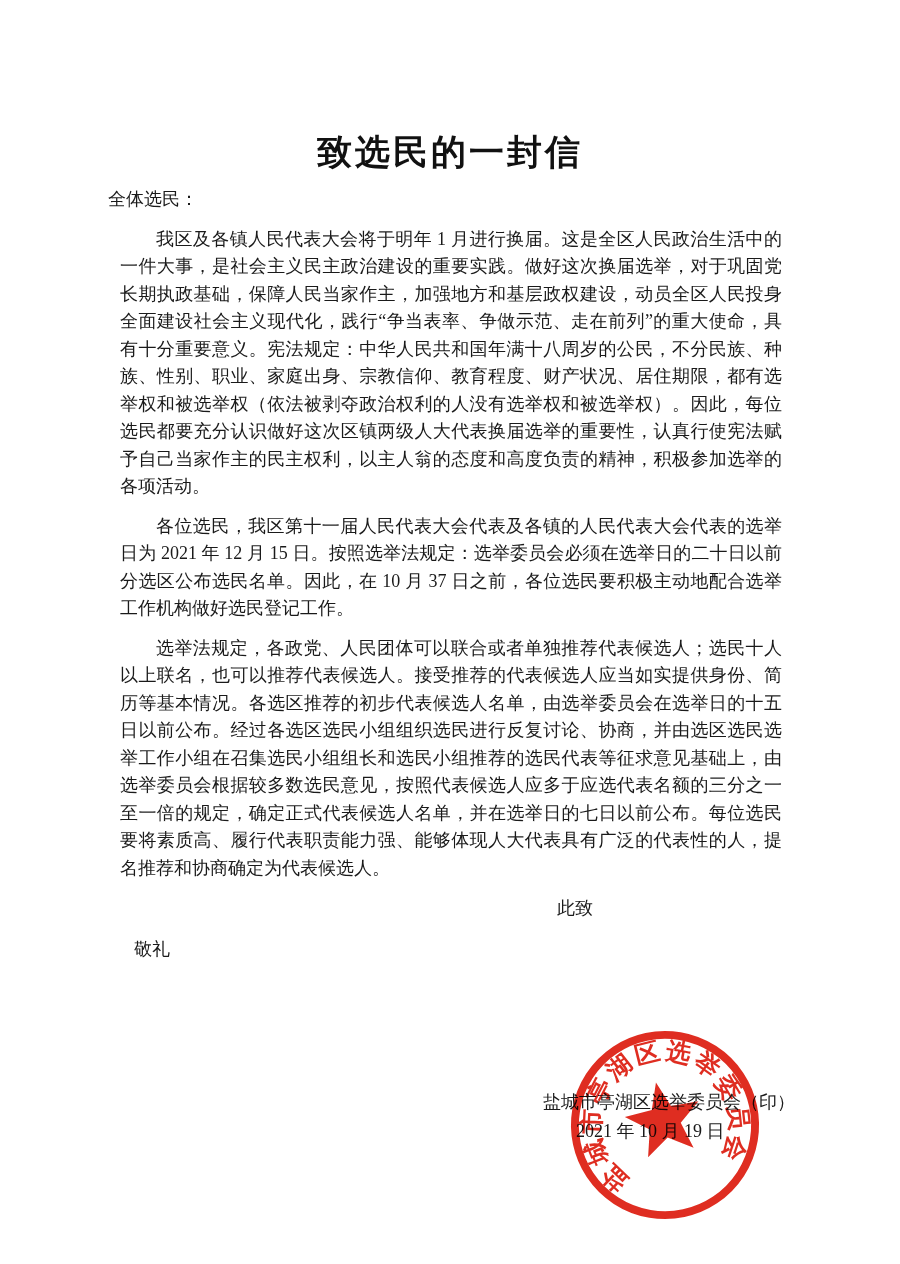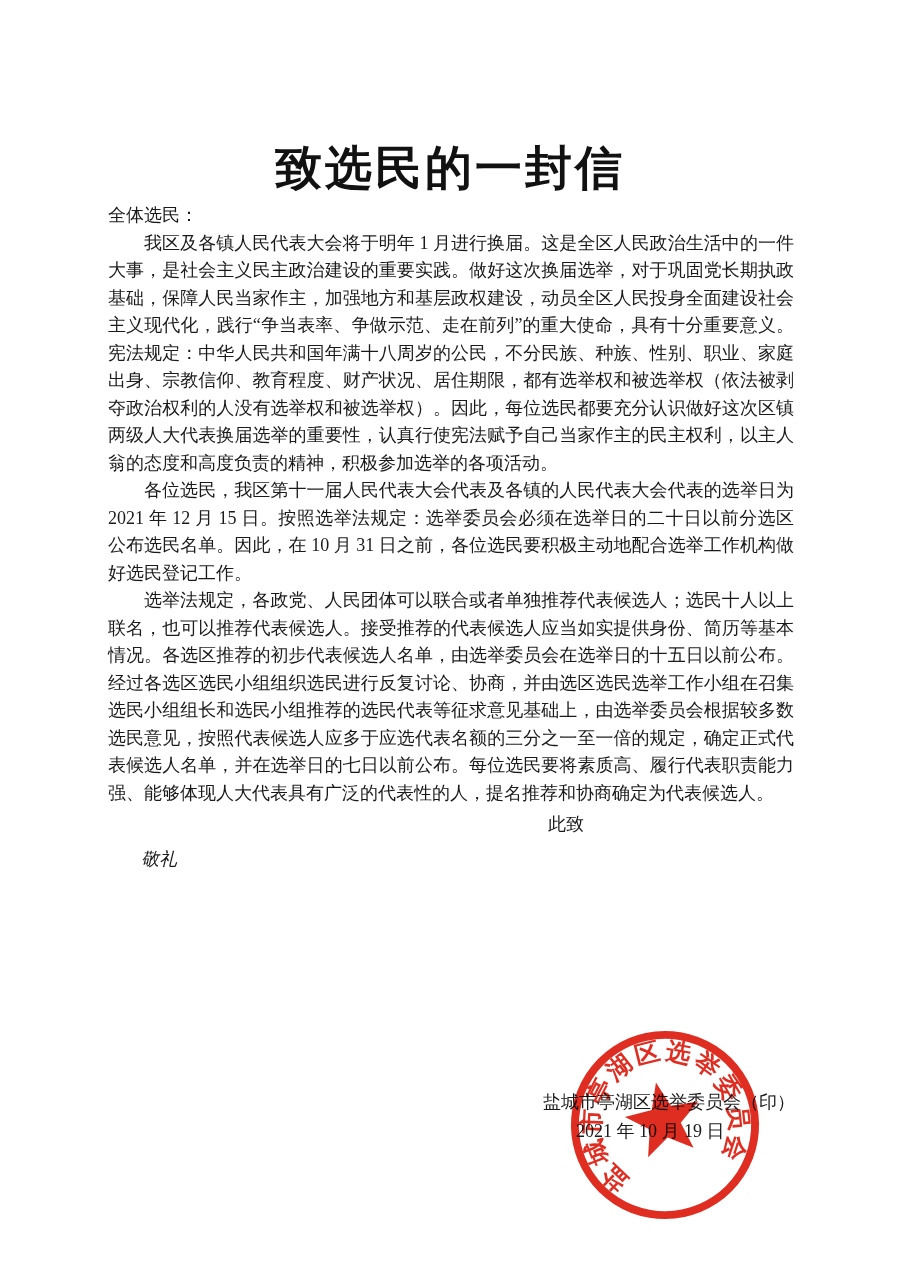--- a/index.html
+++ b/index.html
@@ -15,51 +15,50 @@
     overflow: hidden;
     font-family: "Liberation Serif", "DejaVu Serif", serif;
     color: #1a1a1a;
   }
   .doc-title {
     position: absolute;
     top: 106px;
     left: 0;
     width: 900px;
     text-align: center;
-    font-size: 47px;
+    font-size: 35px;
     font-weight: bold;
     letter-spacing: 3px;
     color: #111111;
   }
   .body-text {
     position: absolute;
-    top: 202px;
+    top: 186px;
     left: 108px;
     width: 686px;
     font-size: 18px;
     line-height: 27.5px;
     text-align: justify;
     color: #1a1a1a;
   }
   .salutation {
     margin: 0;
   }
   .body-text p.para {
-    margin: 0;
+    margin: 12px;
     text-indent: 2em;
   }
   .closing-cizhi {
-    margin: 4px;
+    margin: 13px;
     padding-left: 436px;
     font-family: Liberation Serif, serif;
   }
   .closing-jingli {
-    margin: 7px;
+    margin: 0;
     padding-left: 26px;
-    font-style: italic;
   }
   .signature-line {
     position: absolute;
     top: 1090px;
     left: 543px;
     font-size: 18px;
     white-space: nowrap;
     color: #1a1a1a;
   }
   .date-line {
@@ -85,21 +84,21 @@
 </head>
 <body>
 
 <div class="page">
 
   <h1 class="doc-title">致选民的一封信</h1>
 
   <div class="body-text">
     <p class="salutation">全体选民：</p>
     <p class="para">我区及各镇人民代表大会将于明年 1 月进行换届。这是全区人民政治生活中的一件大事，是社会主义民主政治建设的重要实践。做好这次换届选举，对于巩固党长期执政基础，保障人民当家作主，加强地方和基层政权建设，动员全区人民投身全面建设社会主义现代化，践行“争当表率、争做示范、走在前列”的重大使命，具有十分重要意义。宪法规定：中华人民共和国年满十八周岁的公民，不分民族、种族、性别、职业、家庭出身、宗教信仰、教育程度、财产状况、居住期限，都有选举权和被选举权（依法被剥夺政治权利的人没有选举权和被选举权）。因此，每位选民都要充分认识做好这次区镇两级人大代表换届选举的重要性，认真行使宪法赋予自己当家作主的民主权利，以主人翁的态度和高度负责的精神，积极参加选举的各项活动。</p>
-    <p class="para">各位选民，我区第十一届人民代表大会代表及各镇的人民代表大会代表的选举日为 2021 年 12 月 15 日。按照选举法规定：选举委员会必须在选举日的二十日以前分选区公布选民名单。因此，在 10 月 31 日之前，各位选民要积极主动地配合选举工作机构做好选民登记工作。</p>
+    <p class="para">各位选民，我区第十一届人民代表大会代表及各镇的人民代表大会代表的选举日为 2021 年 12 月 15 日。按照选举法规定：选举委员会必须在选举日的二十日以前分选区公布选民名单。因此，在 10 月 37 日之前，各位选民要积极主动地配合选举工作机构做好选民登记工作。</p>
     <p class="para">选举法规定，各政党、人民团体可以联合或者单独推荐代表候选人；选民十人以上联名，也可以推荐代表候选人。接受推荐的代表候选人应当如实提供身份、简历等基本情况。各选区推荐的初步代表候选人名单，由选举委员会在选举日的十五日以前公布。经过各选区选民小组组织选民进行反复讨论、协商，并由选区选民选举工作小组在召集选民小组组长和选民小组推荐的选民代表等征求意见基础上，由选举委员会根据较多数选民意见，按照代表候选人应多于应选代表名额的三分之一至一倍的规定，确定正式代表候选人名单，并在选举日的七日以前公布。每位选民要将素质高、履行代表职责能力强、能够体现人大代表具有广泛的代表性的人，提名推荐和协商确定为代表候选人。</p>
     <p class="closing-cizhi">此致</p>
     <p class="closing-jingli">敬礼</p>
   </div>
 
   <div class="signature-line">盐城市亭湖区选举委员会（印）</div>
   <div class="date-line">2021 年 10 月 19 日</div>
 
   <svg class="seal" viewBox="0 0 200 200" xmlns="http://www.w3.org/2000/svg">
     <defs>

